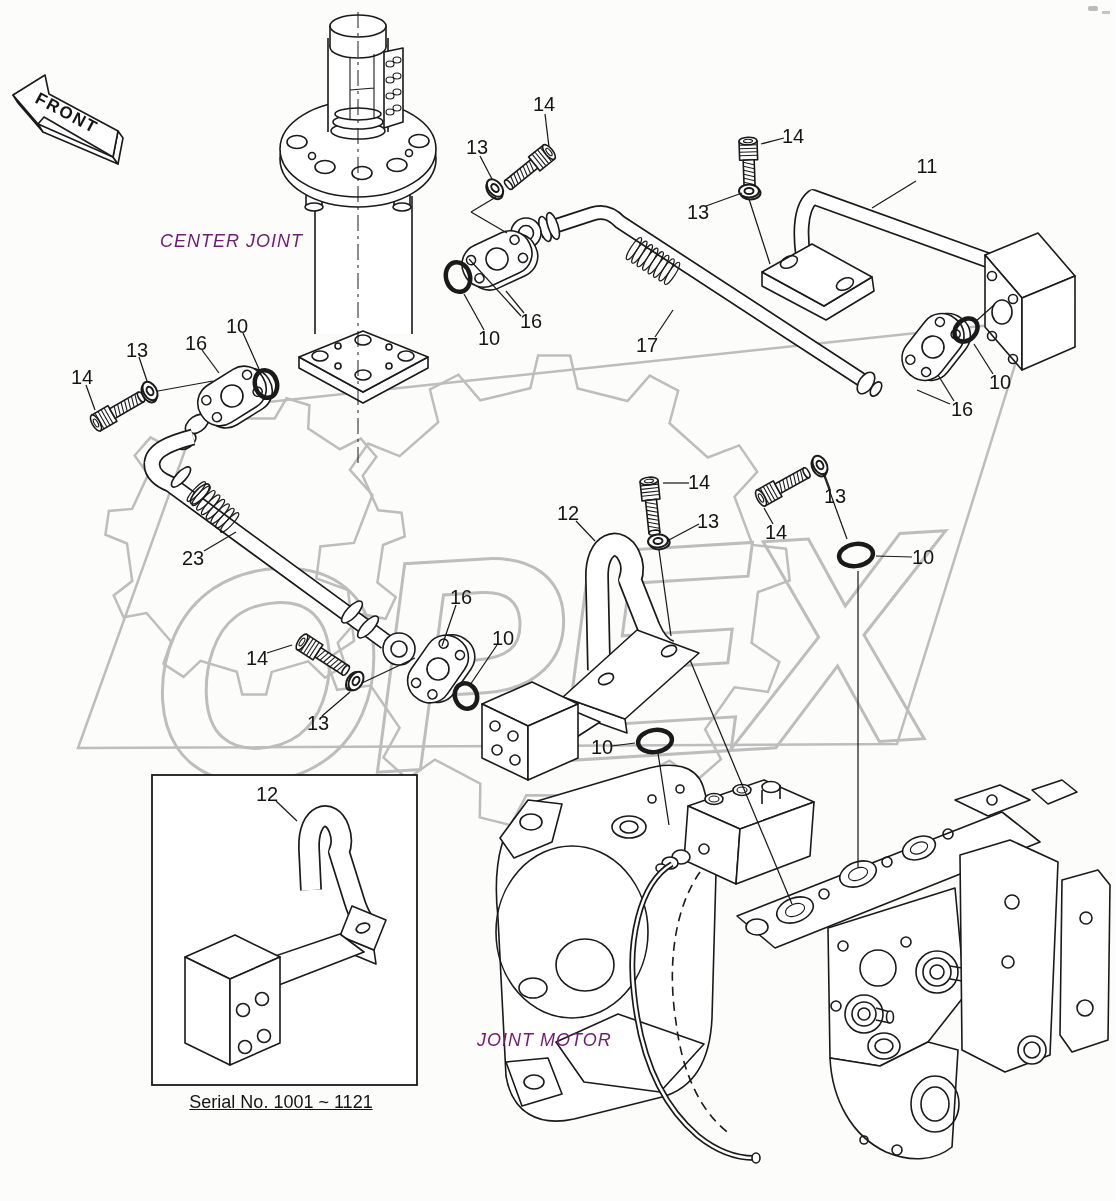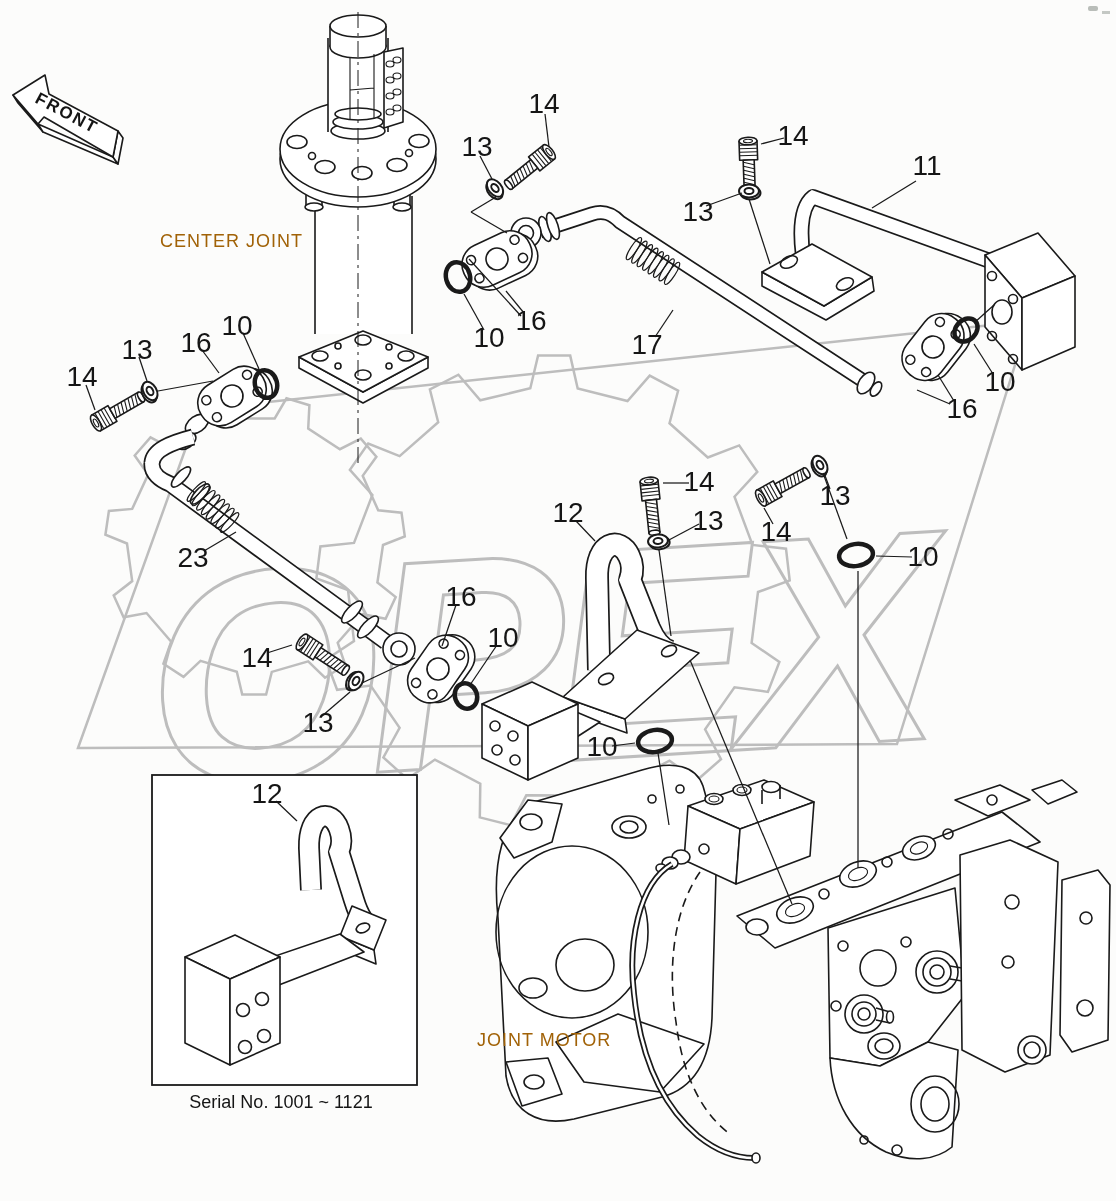--- a/index.html
+++ b/index.html
@@ -10,23 +10,23 @@
   .ln{stroke:var(--line);stroke-width:1.6;fill:none;}
   .t{stroke-width:1.1;}
   .fw{fill:#fff;stroke:var(--line);stroke-width:1.6;stroke-linejoin:round;}
   .w2{stroke-width:2;}
   .or{stroke:var(--line);stroke-width:4.5;fill:none;}
   .ld{stroke:var(--line);stroke-width:1.25;fill:none;}
   .dash{stroke-dasharray:9 6;}
   .cl{stroke-dasharray:16 5 3 5;stroke-width:1;}
   .tube{stroke:var(--line);fill:none;stroke-linejoin:round;}
   .wmln{stroke:var(--wm);fill:none;stroke-width:2.5;}
-  .co{position:absolute;font-size:28px;color:#151515;transform:translate(-50%,-50%);
+  .co{position:absolute;font-size:20px;color:#151515;transform:translate(-50%,-50%);
       white-space:nowrap;line-height:1;}
-  .lbl{position:absolute;font-size:18px;letter-spacing:1px;color:#a16207;white-space:nowrap;}
+  .lbl{position:absolute;font-size:18px;letter-spacing:1px;color:#701a75;white-space:nowrap;font-style:italic;}
   .caption{position:absolute;font-size:18px;color:#151515;transform:translateX(-50%);white-space:nowrap;}
   .artifact{position:absolute;left:1088px;top:6px;width:10px;height:5px;background:#b9bdb9;border-radius:2px;}
   .artifact2{position:absolute;left:1102px;top:11px;width:8px;height:3px;background:#c4c8c4;}
 </style>
 </head>
 <body>
 
 <div class="stage">
 
 <svg width="1116" height="1201" viewBox="0 0 1116 1201">
@@ -572,17 +572,17 @@
 <div class="co" style="left:923px;top:557px;">10</div>
 <div class="co" style="left:461px;top:597px;">16</div>
 <div class="co" style="left:257px;top:658px;">14</div>
 <div class="co" style="left:503px;top:638px;">10</div>
 <div class="co" style="left:318px;top:723px;">13</div>
 <div class="co" style="left:602px;top:747px;">10</div>
 <div class="co" style="left:267px;top:794px;">12</div>
 
 <div class="lbl" style="left:160px;top:231px;">CENTER JOINT</div>
 <div class="lbl" style="left:477px;top:1030px;">JOINT MOTOR</div>
-<div class="caption" style="left:281px;top:1092px;">Serial No. 1001 ~ 1121</div>
+<div class="caption" style="left:281px;top:1092px;text-decoration:underline;">Serial No. 1001 ~ 1121</div>
 
 <div class="artifact"></div>
 <div class="artifact2"></div>
 </div>
 
 </body></html>

